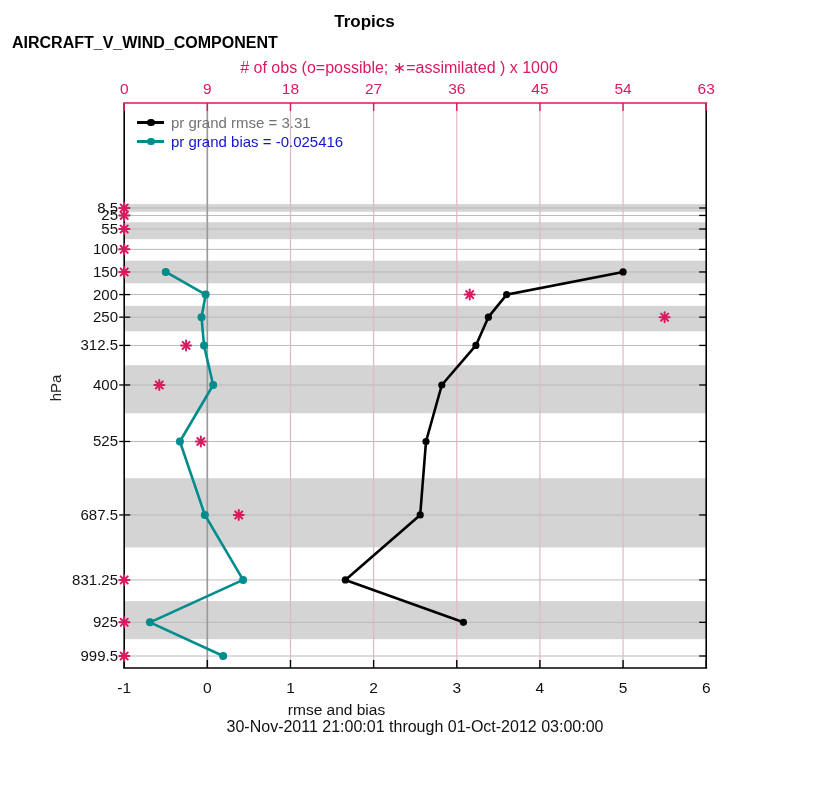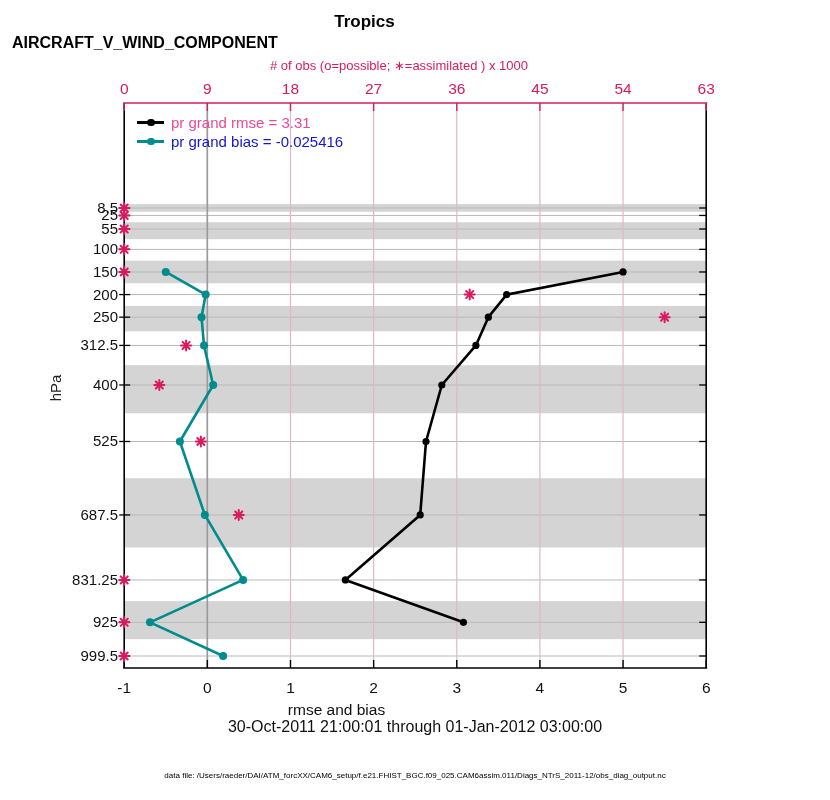--- a/index.html
+++ b/index.html
@@ -2,21 +2,21 @@
 <html><head>
 <meta charset="utf-8">
 <style>
   html,body{margin:0;padding:0;background:#ffffff;}
   #frame{position:relative;width:830px;height:800px;background:#fff;overflow:hidden;
          font-family:"Liberation Sans","DejaVu Sans",sans-serif;}
   #plot-svg{position:absolute;left:0;top:0;}
   .overlay{position:absolute;white-space:nowrap;}
   .title1{top:12px;left:0;width:729px;text-align:center;font-size:17px;font-weight:bold;color:#000;}
   .title2{top:34px;left:12px;width:830px;text-align:left;font-size:16px;font-weight:bold;color:#000;}
-  .topnote{top:58px;left:0;width:798px;text-align:center;font-size:13px;}
+  .topnote{top:58px;left:0;width:798px;text-align:center;font-size:16px;}
   .ylab{top:388px;left:55px;transform:translate(-50%,-50%) rotate(-90deg);font-size:15px;color:#222;}
   .xlab{top:701px;left:0;width:673px;text-align:center;font-size:15.5px;color:#111;}
   .dates{top:718px;left:0;width:830px;text-align:center;font-size:16px;color:#111;}
   .footer{top:771px;left:0;width:830px;text-align:center;font-size:8px;color:#000;}
   #legend{top:114px;left:137px;display:flex;flex-direction:column;gap:2px;}
   .legend-row{display:flex;align-items:center;height:17px;}
   .sample{position:relative;width:27px;height:9px;margin-right:7px;display:inline-block;}
   .sample::before{content:"";position:absolute;left:0;right:0;top:3px;height:2.6px;background:currentColor;}
   .sample::after{content:"";position:absolute;left:10px;top:0.5px;width:7.5px;height:7.5px;border-radius:50%;background:currentColor;}
   .legend-label{font-size:15px;}
@@ -226,25 +226,24 @@
       <circle cx="463.42285714285714" cy="622.3208879919273" r="3.6" fill="#000000"></circle>
     </svg>
 
   <div class="overlay title1">Tropics</div>
   <div class="overlay title2">AIRCRAFT_V_WIND_COMPONENT</div>
   <div class="overlay topnote" style="color: rgb(216, 27, 96);"># of obs (o=possible; ∗=assimilated ) x 1000</div>
 
   <div class="overlay" id="legend">
     <div class="legend-row">
       <span class="sample" style="color: rgb(0, 0, 0);"></span>
-      <span class="legend-label" style="color: #ec4899;">pr grand rmse = 3.31</span>
+      <span class="legend-label" style="color: #737373;">pr grand rmse = 3.31</span>
     </div>
     <div class="legend-row">
       <span class="sample" style="color: rgb(0, 140, 140);"></span>
       <span class="legend-label" style="color: rgb(20, 20, 204);">pr grand bias = -0.025416</span>
     </div>
   </div>
 
   <div class="overlay ylab">hPa</div>
   <div class="overlay xlab">rmse and bias</div>
-  <div class="overlay dates">30-Oct-2011 21:00:01 through 01-Jan-2012 03:00:00</div>
-  <div class="overlay footer">data file: /Users/raeder/DAI/ATM_forcXX/CAM6_setup/f.e21.FHIST_BGC.f09_025.CAM6assim.011/Diags_NTrS_2011-12/obs_diag_output.nc</div>
+  <div class="overlay dates">30-Nov-2011 21:00:01 through 01-Oct-2012 03:00:00</div>
 </div>
 
 </body></html>

